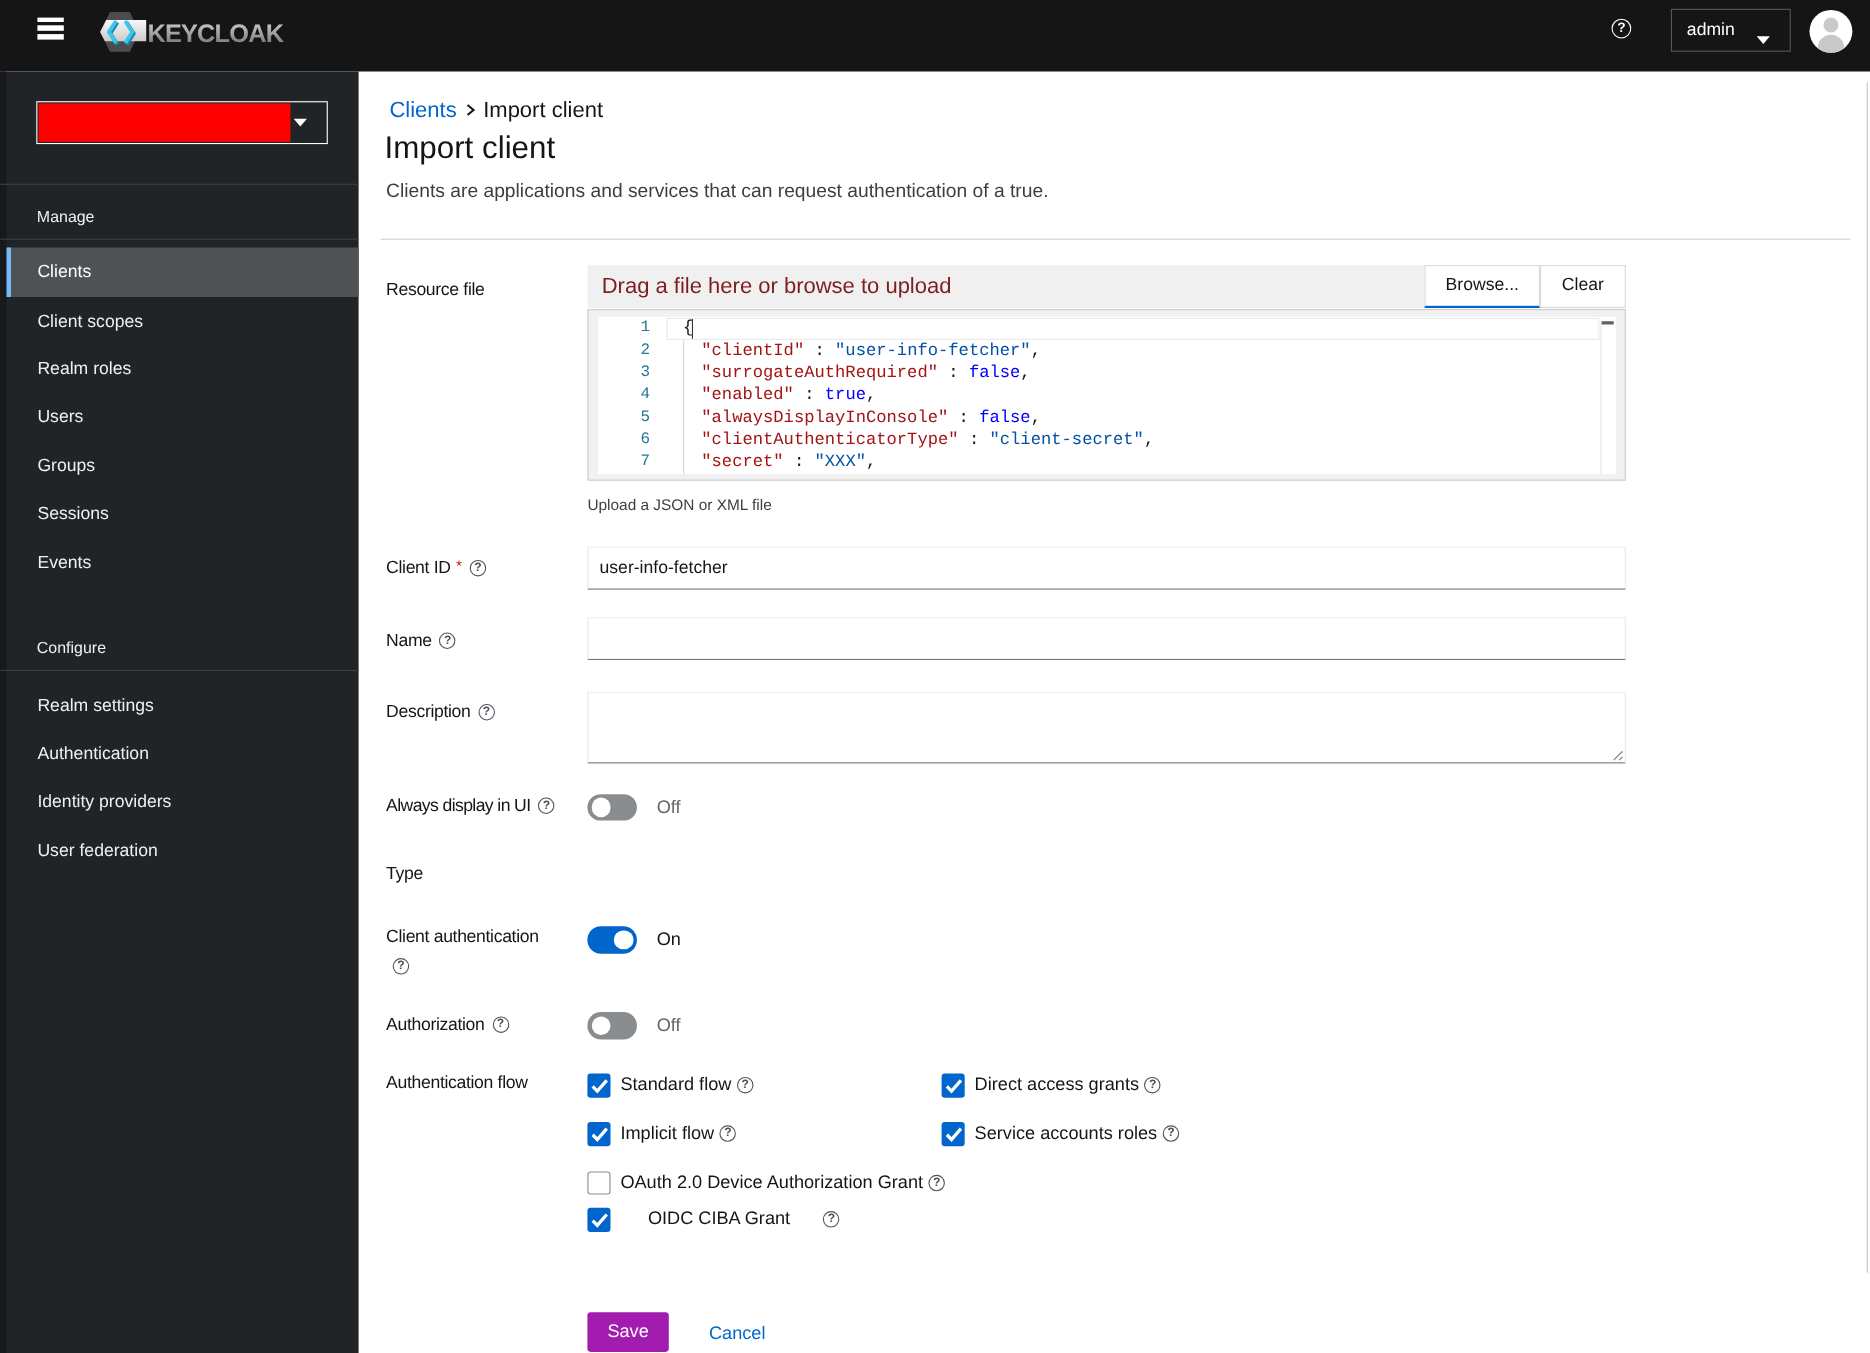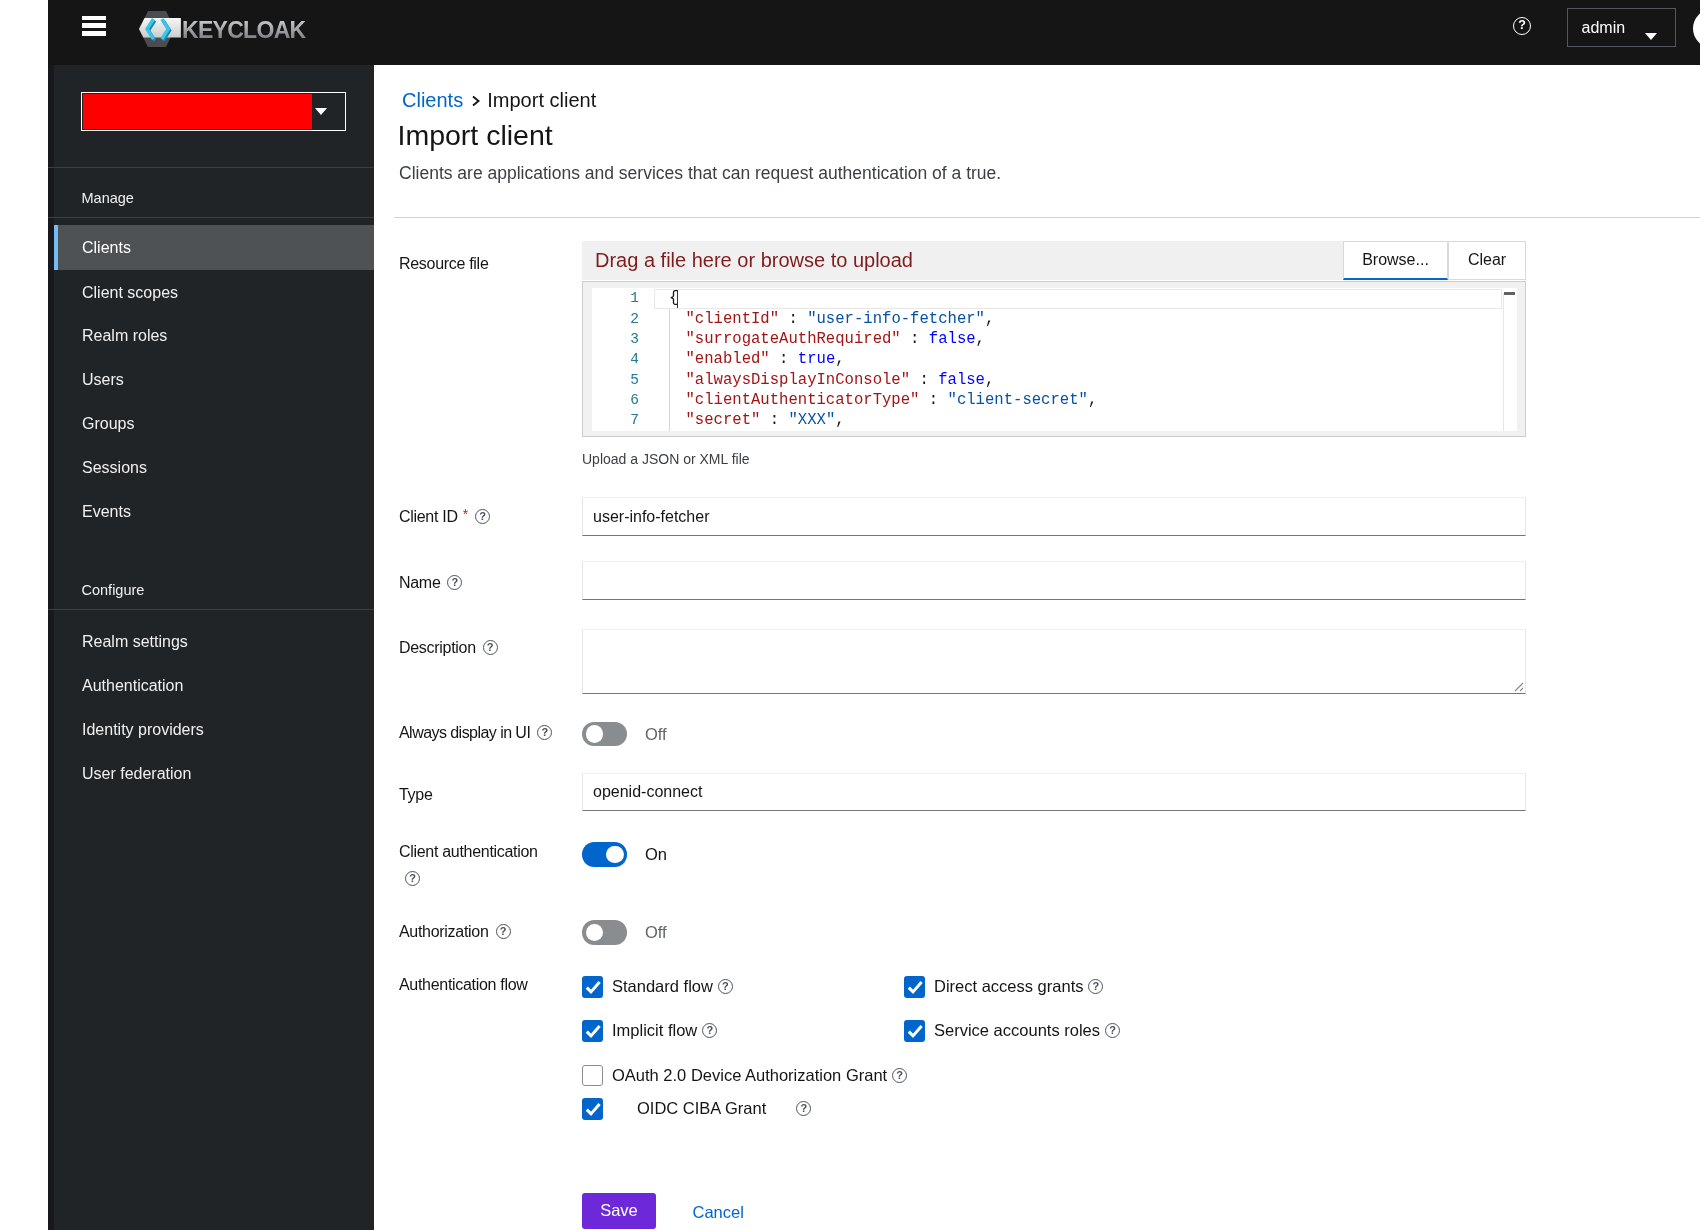--- a/index.html
+++ b/index.html
@@ -1,17 +1,17 @@
 <!DOCTYPE html>
 <html><head>
 <meta charset="utf-8">
 <style>
 * { margin:0; padding:0; box-sizing:border-box; }
 html,body { width:1700px; height:1230px; overflow:hidden; background:#fff; font-family:"Liberation Sans", sans-serif; }
-#page { position:relative; width:1480px; height:1230px;margin-left:48px; }
+#page { position:relative; width:1480px; height:1230px; }
 
 
 #masthead { position:absolute; left:0; top:0; width:1700px; height:65px; background:#151515; }
 .hbar { position:absolute; left:33.5px; width:24px; height:4.4px; background:#fff; }
 #helpcirc { position:absolute; left:1465px; top:16.5px; width:18px; height:18px; border:1.8px solid #fff; border-radius:50%; color:#fff; font-size:12.5px; font-weight:700; text-align:center; line-height:14.5px; }
 #admindd { position:absolute; left:1518.5px; top:8px; width:109px; height:39px; border:1px solid #53565a; color:#fff; font-size:16px; }
 #admindd span { position:absolute; left:14px; top:10px; }
 .caret-down { position:absolute; width:0; height:0; border-left:6px solid transparent; border-right:6px solid transparent; border-top:7px solid #fff; }
 #avatar { position:absolute; left:1645px; top:8.5px; width:39px; height:39px; border-radius:50%; background:#fff; overflow:hidden; }
 
@@ -65,21 +65,21 @@
 .swlbl { position:absolute; font-size:16.5px; }
 
 
 .cbrow { position:absolute; display:flex; align-items:center; gap:9px; }
 .cbx { width:21.5px; height:21.5px; border-radius:3px; flex:none; }
 .cbx-on { background:#06c; }
 .cbx-off { background:#fff; border:1.2px solid #8a8d90; }
 .cblbl { font-size:16.5px; color:#151515; }
 .cbrow .qi { margin-left:-4px; }
 
-#btn-save { position:absolute; left:534px; top:1193px; width:74px; height:35.5px; background:#6d28d9; border-radius:3px; color:#fff; font-size:16.5px; text-align:center; line-height:35.5px; }
+#btn-save { position:absolute; left:534px; top:1193px; width:74px; height:35.5px; background:#a21caf; border-radius:3px; color:#fff; font-size:16.5px; text-align:center; line-height:35.5px; }
 #lnk-cancel { position:absolute; left:644.5px; top:1202.5px; font-size:16.5px; color:#06c; }
 </style>
 </head>
 <body>
 <div id="page">
 
   <div id="masthead">
     <div class="hbar" style="top:15.5px"></div>
     <div class="hbar" style="top:23.4px"></div>
     <div class="hbar" style="top:31.3px"></div>
@@ -211,21 +211,20 @@
       <span class="qi">?</span>
     </div>
   <div class="switch sw-off" style="left:534px;top:721.7px">
       <div class="knob" style="left:3.5px"></div>
     </div>
   <div class="swlbl" style="left:597px;top:724.5px;color:#62656a;">Off</div>
 
   <div class="lblrow" style="top:786px">
       <span class="lbl">Type</span>
     </div>
-  <div class="tinput" style="top:772.5px;height:38.5px;line-height:36px;">openid-connect</div>
 
   <div class="lblrow" style="top:842.5px">
       <span class="lbl">Client authentication</span>
     </div>
   <div class="qi" style="position:absolute;left:357px;top:871px;">?</div>
   <div class="switch sw-on" style="left:534px;top:842.2px">
       <div class="knob" style="left:24px"></div>
     </div>
   <div class="swlbl" style="left:597px;top:845px;color:#151515;">On</div>
 

